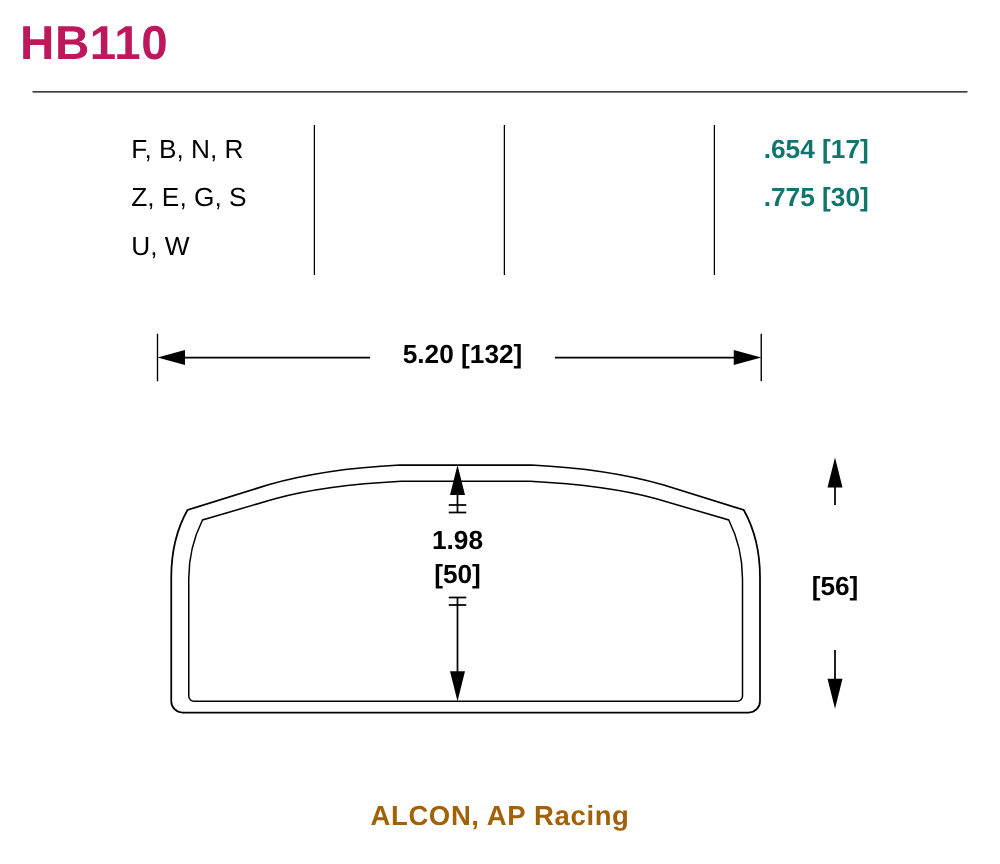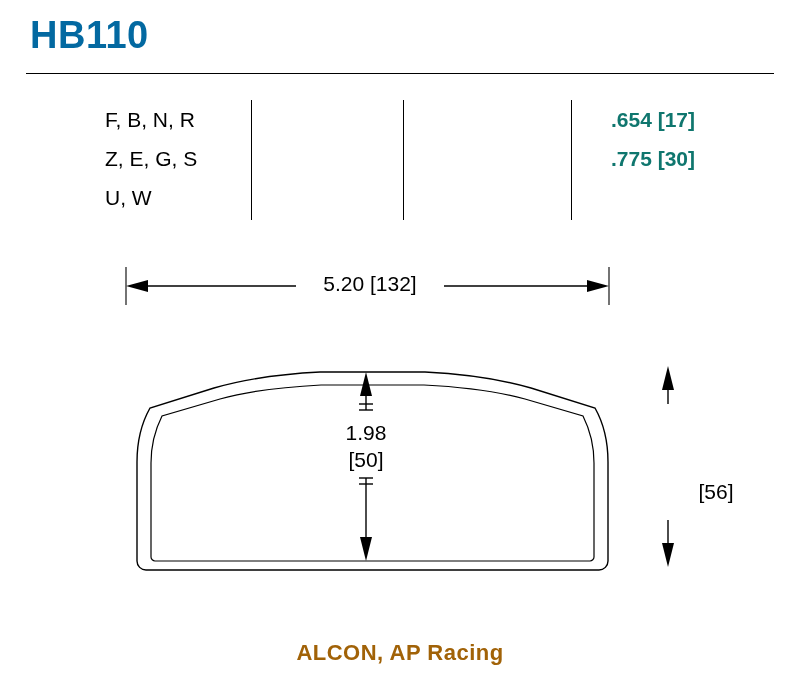--- a/index.html
+++ b/index.html
@@ -13,26 +13,26 @@
   }
   #sheet {
     position: relative;
     width: 800px;
     height: 691px;
     background: #ffffff;
     overflow: hidden;
   }
   .part-number {
     position: absolute;
-    left: 30px;
+    left: 16px;
     top: 14px;
     font-size: 38px;
     font-weight: bold;
     letter-spacing: 0.5px;
-    color: #0369a1;
+    color: #be185d;
   }
   .hline {
     position: absolute;
     background: #000;
     height: 1px;
   }
   .vline {
     position: absolute;
     background: #000;
     width: 1px;
@@ -49,21 +49,21 @@
     position: absolute;
     font-size: 21px;
     font-weight: bold;
     color: #0f766e;
     white-space: nowrap;
     text-align: right;
   }
   .dim-label {
     position: absolute;
     font-size: 21px;
-    font-weight: normal;
+    font-weight: bold;
     color: #000;
     white-space: nowrap;
     text-align: center;
   }
   .footer-label {
     position: absolute;
     width: 800px;
     left: 0;
     top: 640px;
     text-align: center;
@@ -173,17 +173,17 @@
     <polygon class="arrowfill" points="668,366 662,390 674,390"></polygon>
     <polygon class="arrowfill" points="668,567 662,543 674,543"></polygon>
 
   </svg>
 
   <div class="dim-label" style="left:250px; top:272px; width:240px;">5.20 [132]</div>
 
   <div class="dim-label" style="left:286px; top:421px; width:160px;">1.98</div>
   <div class="dim-label" style="left:286px; top:448px; width:160px;">[50]</div>
 
-  <div class="dim-label" style="left:608px; top:480px; width:120px;margin-left:48px;">[56]</div>
+  <div class="dim-label" style="left:608px; top:458px; width:120px;">[56]</div>
 
   <div class="footer-label">ALCON, AP Racing</div>
 
 </div>
 
 </body></html>

